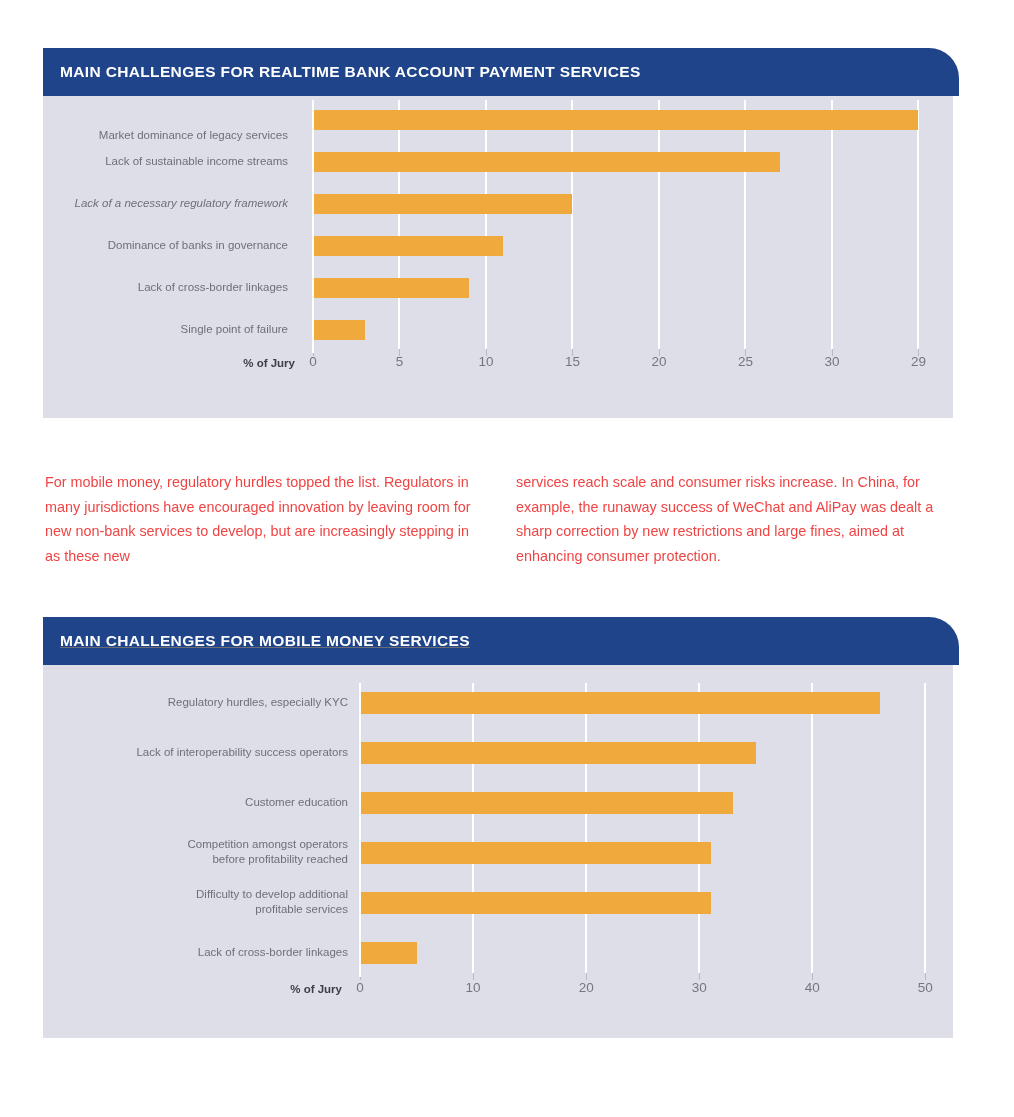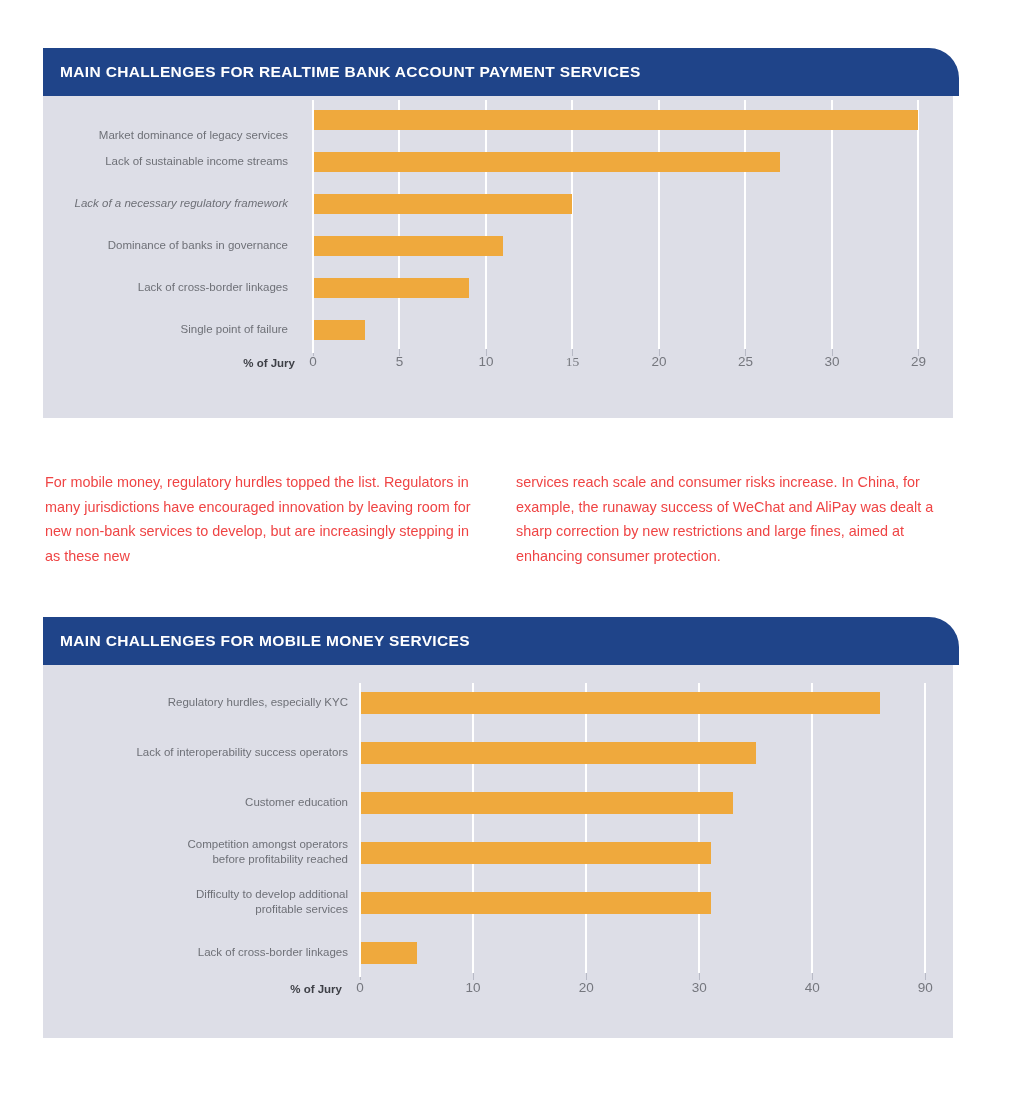--- a/index.html
+++ b/index.html
@@ -23,21 +23,21 @@
     background: #ffffff;
   }
 
   
   .chart-block {
     position: absolute;
     left: 43px;
     width: 916px;
   }
   #chart-block-1 { top: 48px; }
-  #chart-block-2 { top: 617px; }
+  #chart-block-2 { top: 617px; text-decoration: underline; }
 
   .chart-header {
     position: relative;
     width: 916px;
     height: 48px;
     background: #1f4489;
     border-top-right-radius: 30px;
     box-sizing: border-box;
     display: flex;
     align-items: center;
@@ -142,21 +142,21 @@
           <div class="tick-mark" style="left: 270px; top: 253px; height: 7px;"></div>
           <div class="tick-label" style="left: 250px; top: 258px;">0</div>
           <div class="grid-line" style="left: 355.486px; top: 4px; height: 249px;"></div>
           <div class="tick-mark" style="left: 356.486px; top: 253px; height: 7px;"></div>
           <div class="tick-label" style="left: 336.486px; top: 258px;">5</div>
           <div class="grid-line" style="left: 441.973px; top: 4px; height: 249px;"></div>
           <div class="tick-mark" style="left: 442.973px; top: 253px; height: 7px;"></div>
           <div class="tick-label" style="left: 422.973px; top: 258px;">10</div>
           <div class="grid-line" style="left: 528.459px; top: 4px; height: 249px;"></div>
           <div class="tick-mark" style="left: 529.459px; top: 253px; height: 7px;"></div>
-          <div class="tick-label" style="left: 509.459px; top: 258px; font-family: Liberation Serif, serif;">15</div>
+          <div class="tick-label" style="left: 509.459px; top: 258px;">15</div>
           <div class="grid-line" style="left: 614.946px; top: 4px; height: 249px;"></div>
           <div class="tick-mark" style="left: 615.946px; top: 253px; height: 7px;"></div>
           <div class="tick-label" style="left: 595.946px; top: 258px;">20</div>
           <div class="grid-line" style="left: 701.432px; top: 4px; height: 249px;"></div>
           <div class="tick-mark" style="left: 702.432px; top: 253px; height: 7px;"></div>
           <div class="tick-label" style="left: 682.432px; top: 258px;">25</div>
           <div class="grid-line" style="left: 787.919px; top: 4px; height: 249px;"></div>
           <div class="tick-mark" style="left: 788.919px; top: 253px; height: 7px;"></div>
           <div class="tick-label" style="left: 768.919px; top: 258px;">30</div>
           <div class="grid-line" style="left: 874.405px; top: 4px; height: 249px;"></div>
@@ -199,21 +199,21 @@
           <div class="tick-mark" style="left: 543.154px; top: 308px; height: 7px;"></div>
           <div class="tick-label" style="left: 523.154px; top: 315px;">20</div>
           <div class="grid-line" style="left: 655.231px; top: 18px; height: 290px;"></div>
           <div class="tick-mark" style="left: 656.231px; top: 308px; height: 7px;"></div>
           <div class="tick-label" style="left: 636.231px; top: 315px;">30</div>
           <div class="grid-line" style="left: 768.308px; top: 18px; height: 290px;"></div>
           <div class="tick-mark" style="left: 769.308px; top: 308px; height: 7px;"></div>
           <div class="tick-label" style="left: 749.308px; top: 315px;">40</div>
           <div class="grid-line" style="left: 881.385px; top: 18px; height: 290px;"></div>
           <div class="tick-mark" style="left: 882.385px; top: 308px; height: 7px;"></div>
-          <div class="tick-label" style="left: 862.385px; top: 315px;">90</div>
+          <div class="tick-label" style="left: 862.385px; top: 315px;">50</div>
           <div class="bar" style="left: 317px; top: 27px; height: 22px; width: 520.154px;"></div>
           <div class="cat-label" style="left: 35px; width: 270px; top: 29.5px;">Regulatory hurdles, especially KYC</div>
           <div class="bar" style="left: 317px; top: 77px; height: 22px; width: 395.769px;"></div>
           <div class="cat-label" style="left: 35px; width: 270px; top: 79.5px;">Lack of interoperability success operators</div>
           <div class="bar" style="left: 317px; top: 127px; height: 22px; width: 373.154px;"></div>
           <div class="cat-label" style="left: 35px; width: 270px; top: 129.5px;">Customer education</div>
           <div class="bar" style="left: 317px; top: 177px; height: 22px; width: 350.538px;"></div>
           <div class="cat-label" style="left: 35px; width: 270px; top: 172px;">Competition amongst operators
 before profitability reached</div>
           <div class="bar" style="left: 317px; top: 227px; height: 22px; width: 350.538px;"></div>

